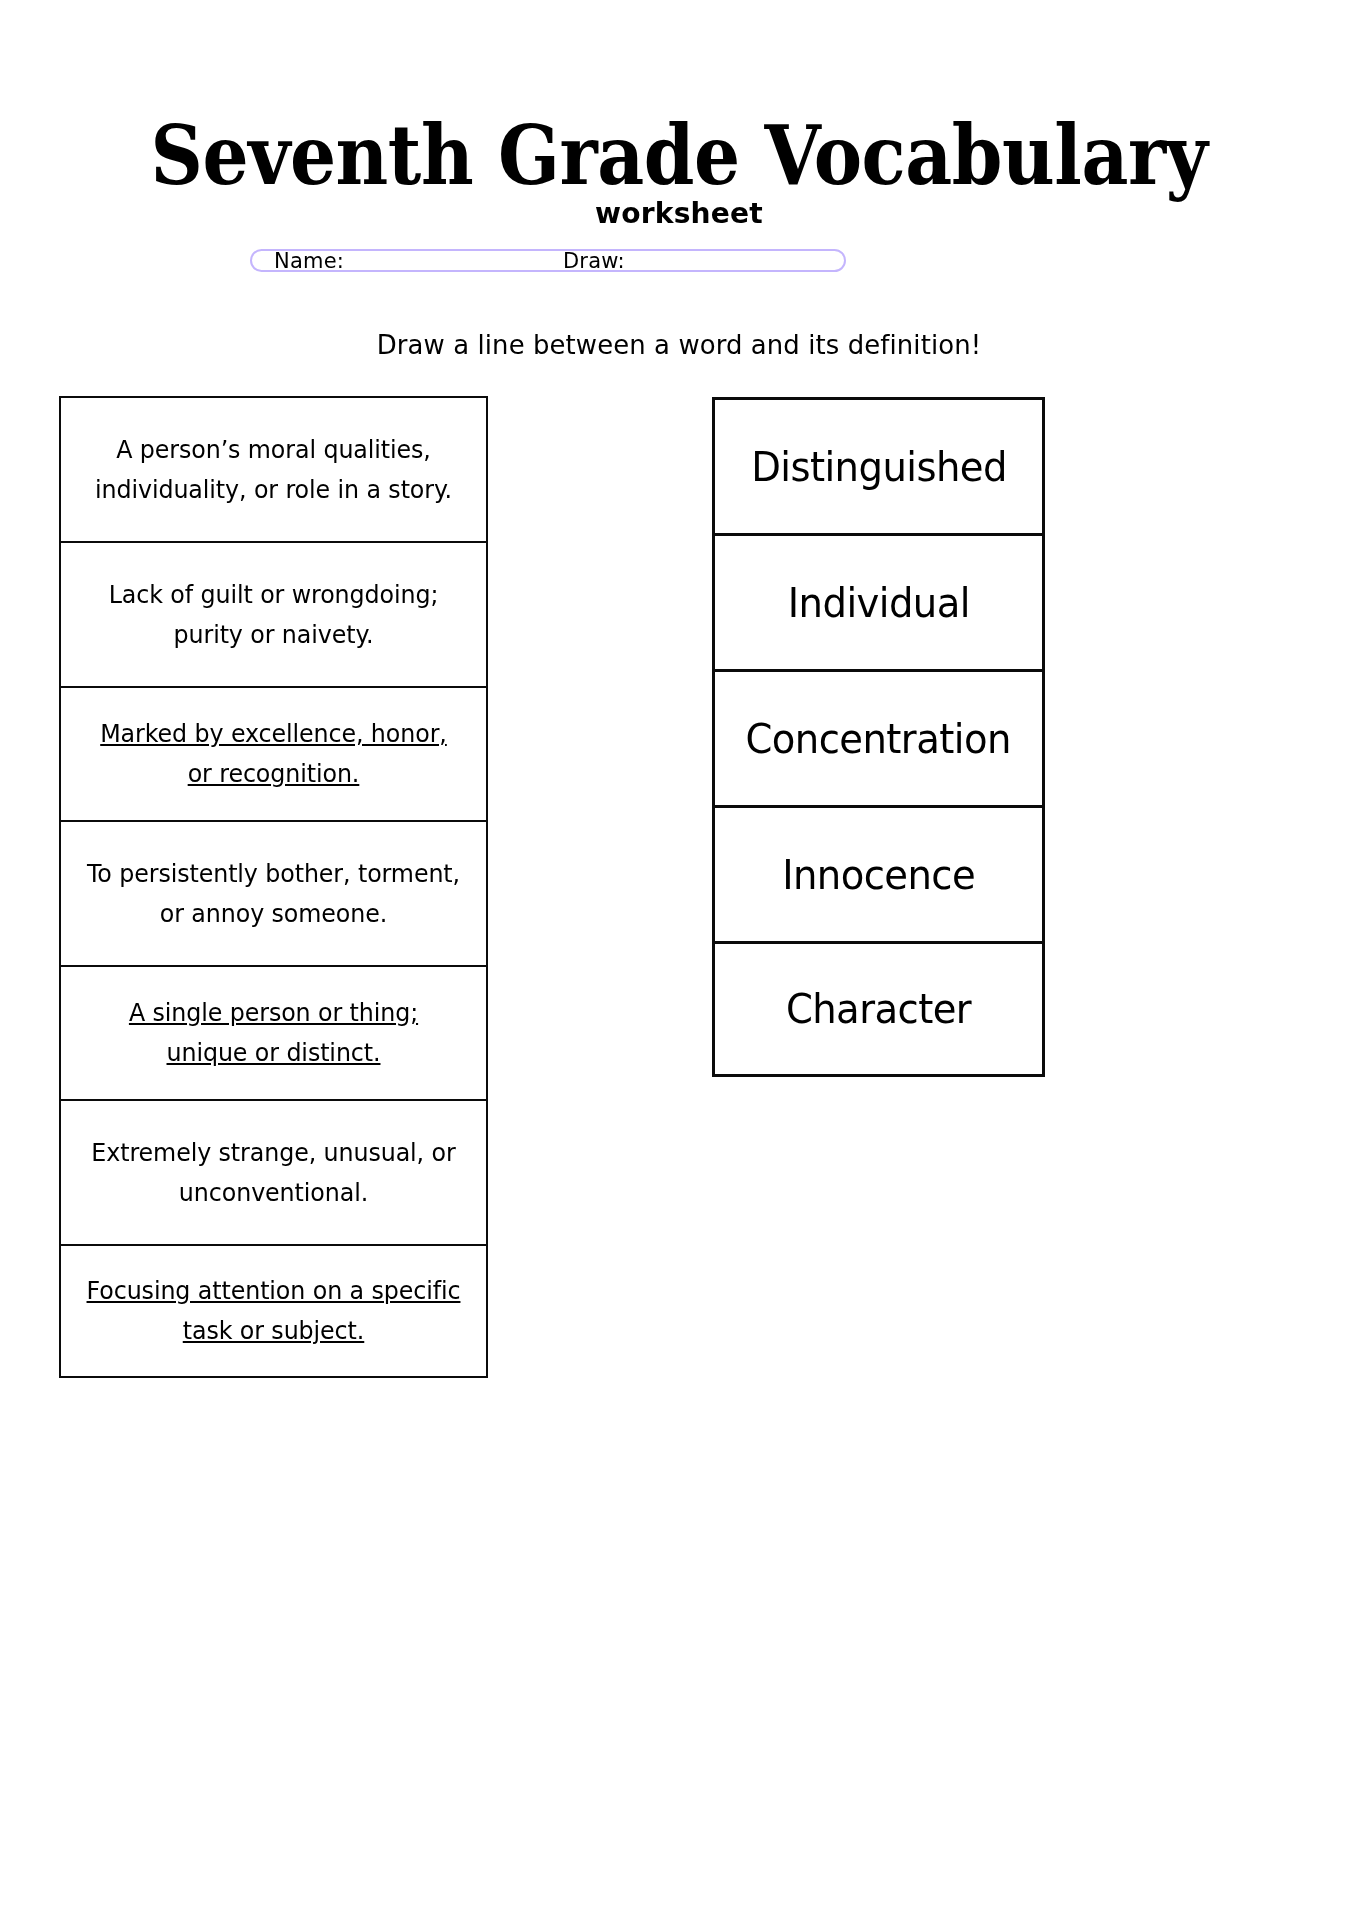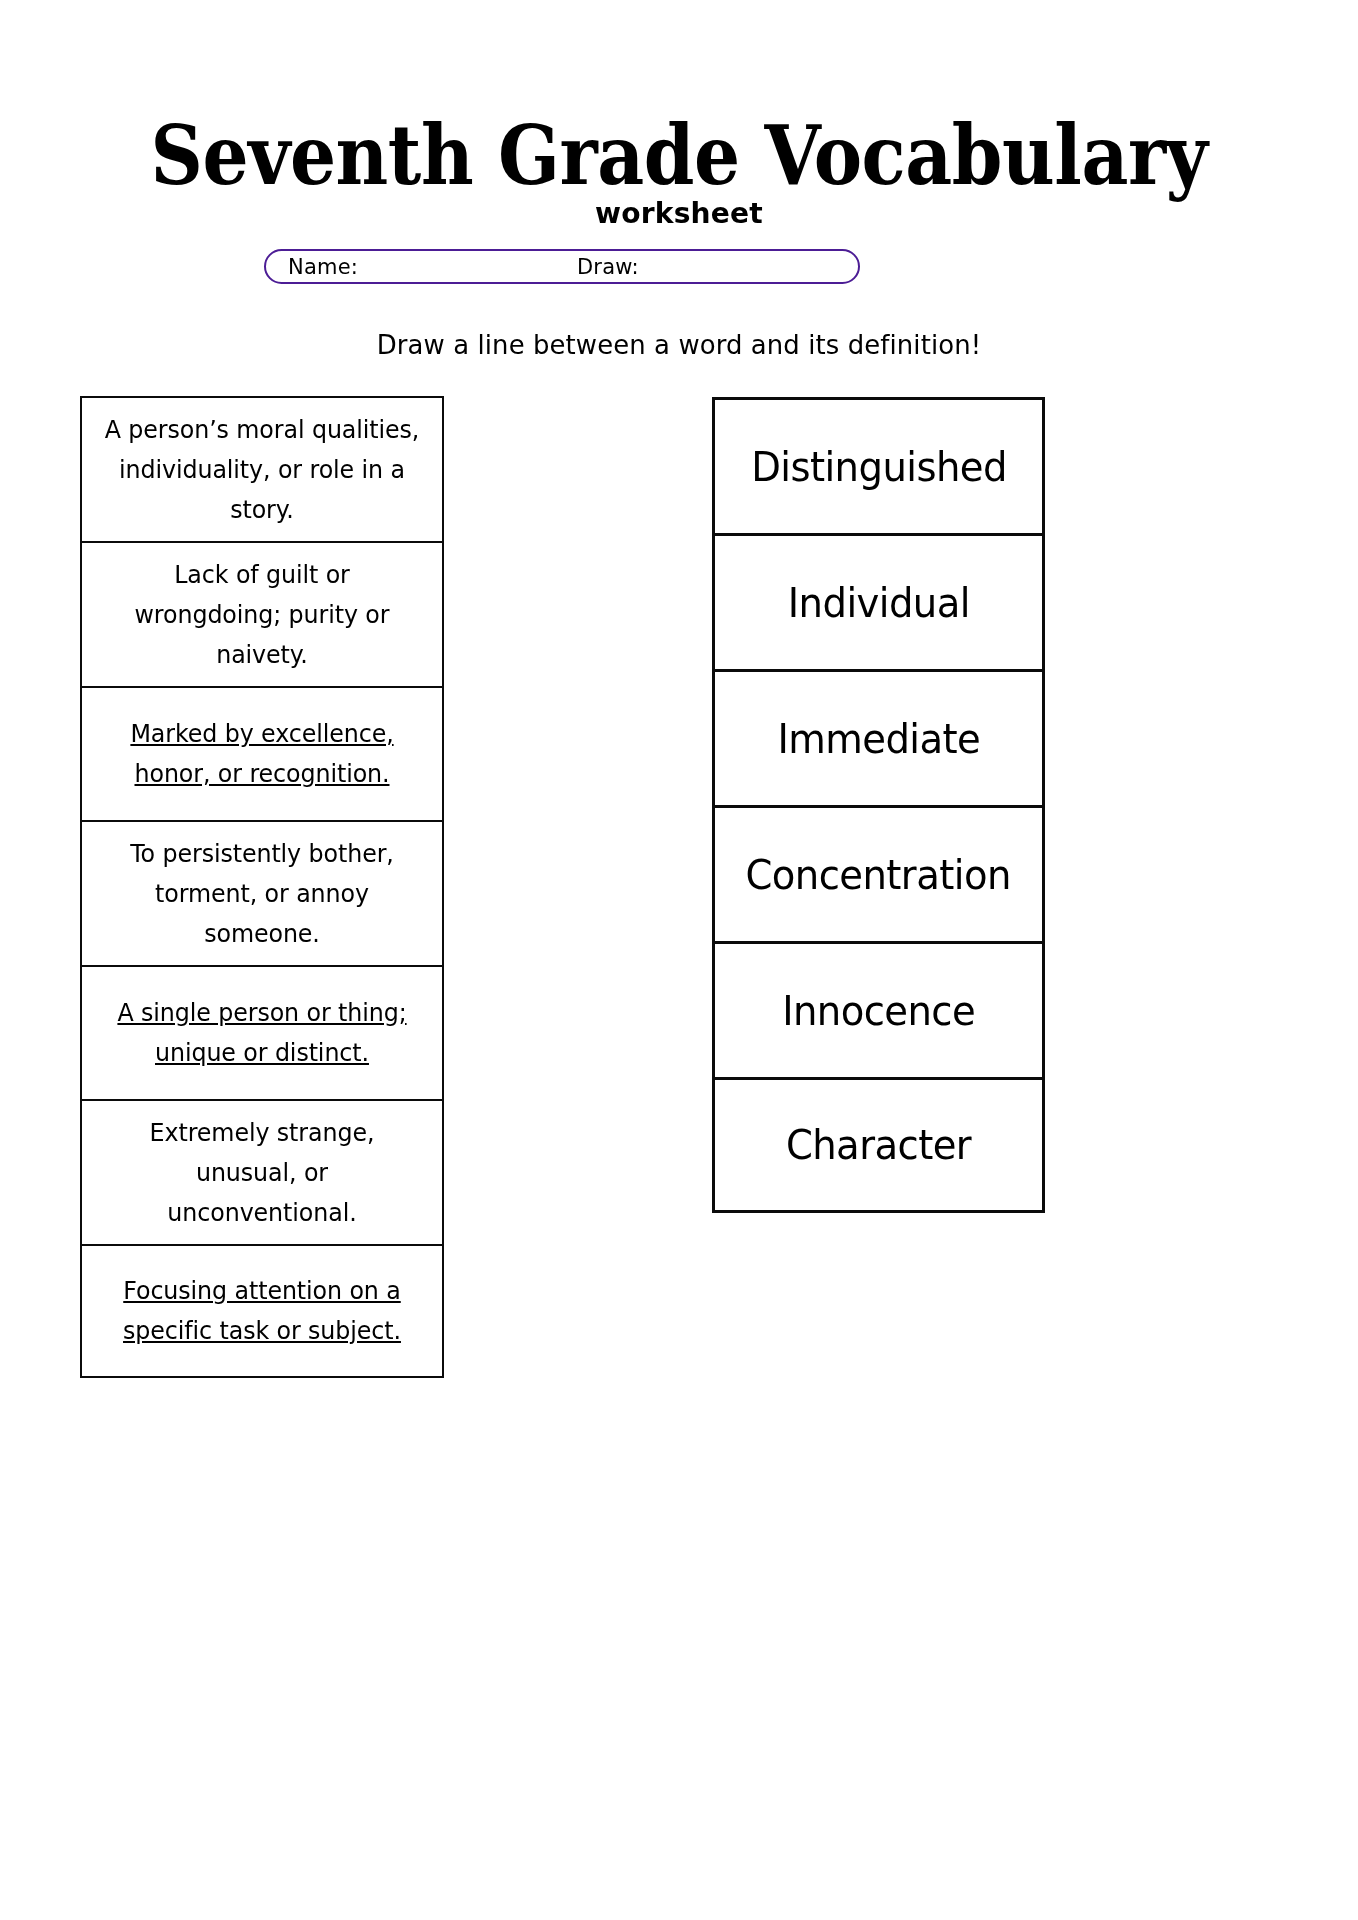--- a/index.html
+++ b/index.html
@@ -50,25 +50,25 @@
     font-size: 29px;
     line-height: 34px;
     letter-spacing: 0.2px;
     transform: scaleX(0.97);
     transform-origin: 50% 50%;
   }
 
   
   .namebar {
     position: absolute;
-    left: 264px;
+    left: 250px;
     top: 249px;
     width: 596px;
-    height: 35px;
-    border: 2px solid #4c1d95;
+    height: 23px;
+    border: 2px solid #c4b5fd;
     border-radius: 20px;
     box-sizing: border-box;
   }
   .namebar-label {
     position: absolute;
     top: 50%;
     transform: translateY(-52%);
     font-family: "DejaVu Sans", sans-serif;
     font-weight: 400;
     font-size: 21px;
@@ -96,23 +96,23 @@
     white-space: nowrap;
   }
 
   
   .col {
     position: absolute;
     box-sizing: border-box;
   }
 
   .col-definitions {
-    left: 80px;
+    left: 59px;
     top: 396px;
-    width: 364px;
+    width: 429px;
   }
   .col-words {
     left: 712px;
     top: 397px;
     width: 333px;
   }
 
   .cell {
     box-sizing: border-box;
     border: 2px solid #0b0b0b;
@@ -207,23 +207,20 @@
   </div>
 
   <div class="col col-words">
     <div class="cell">
         <span class="cell-text">Distinguished</span>
       </div>
     <div class="cell">
         <span class="cell-text">Individual</span>
       </div>
     <div class="cell">
-        <span class="cell-text">Immediate</span>
-      </div>
-    <div class="cell">
         <span class="cell-text">Concentration</span>
       </div>
     <div class="cell">
         <span class="cell-text">Innocence</span>
       </div>
     <div class="cell">
         <span class="cell-text">Character</span>
       </div>
   </div>
 

